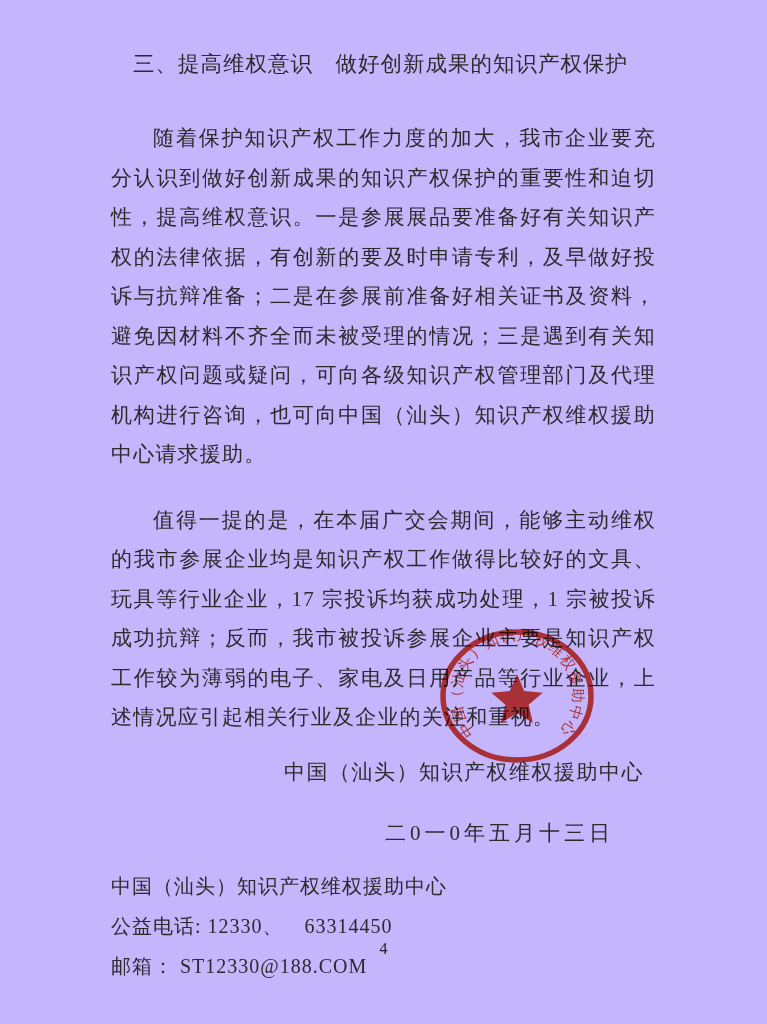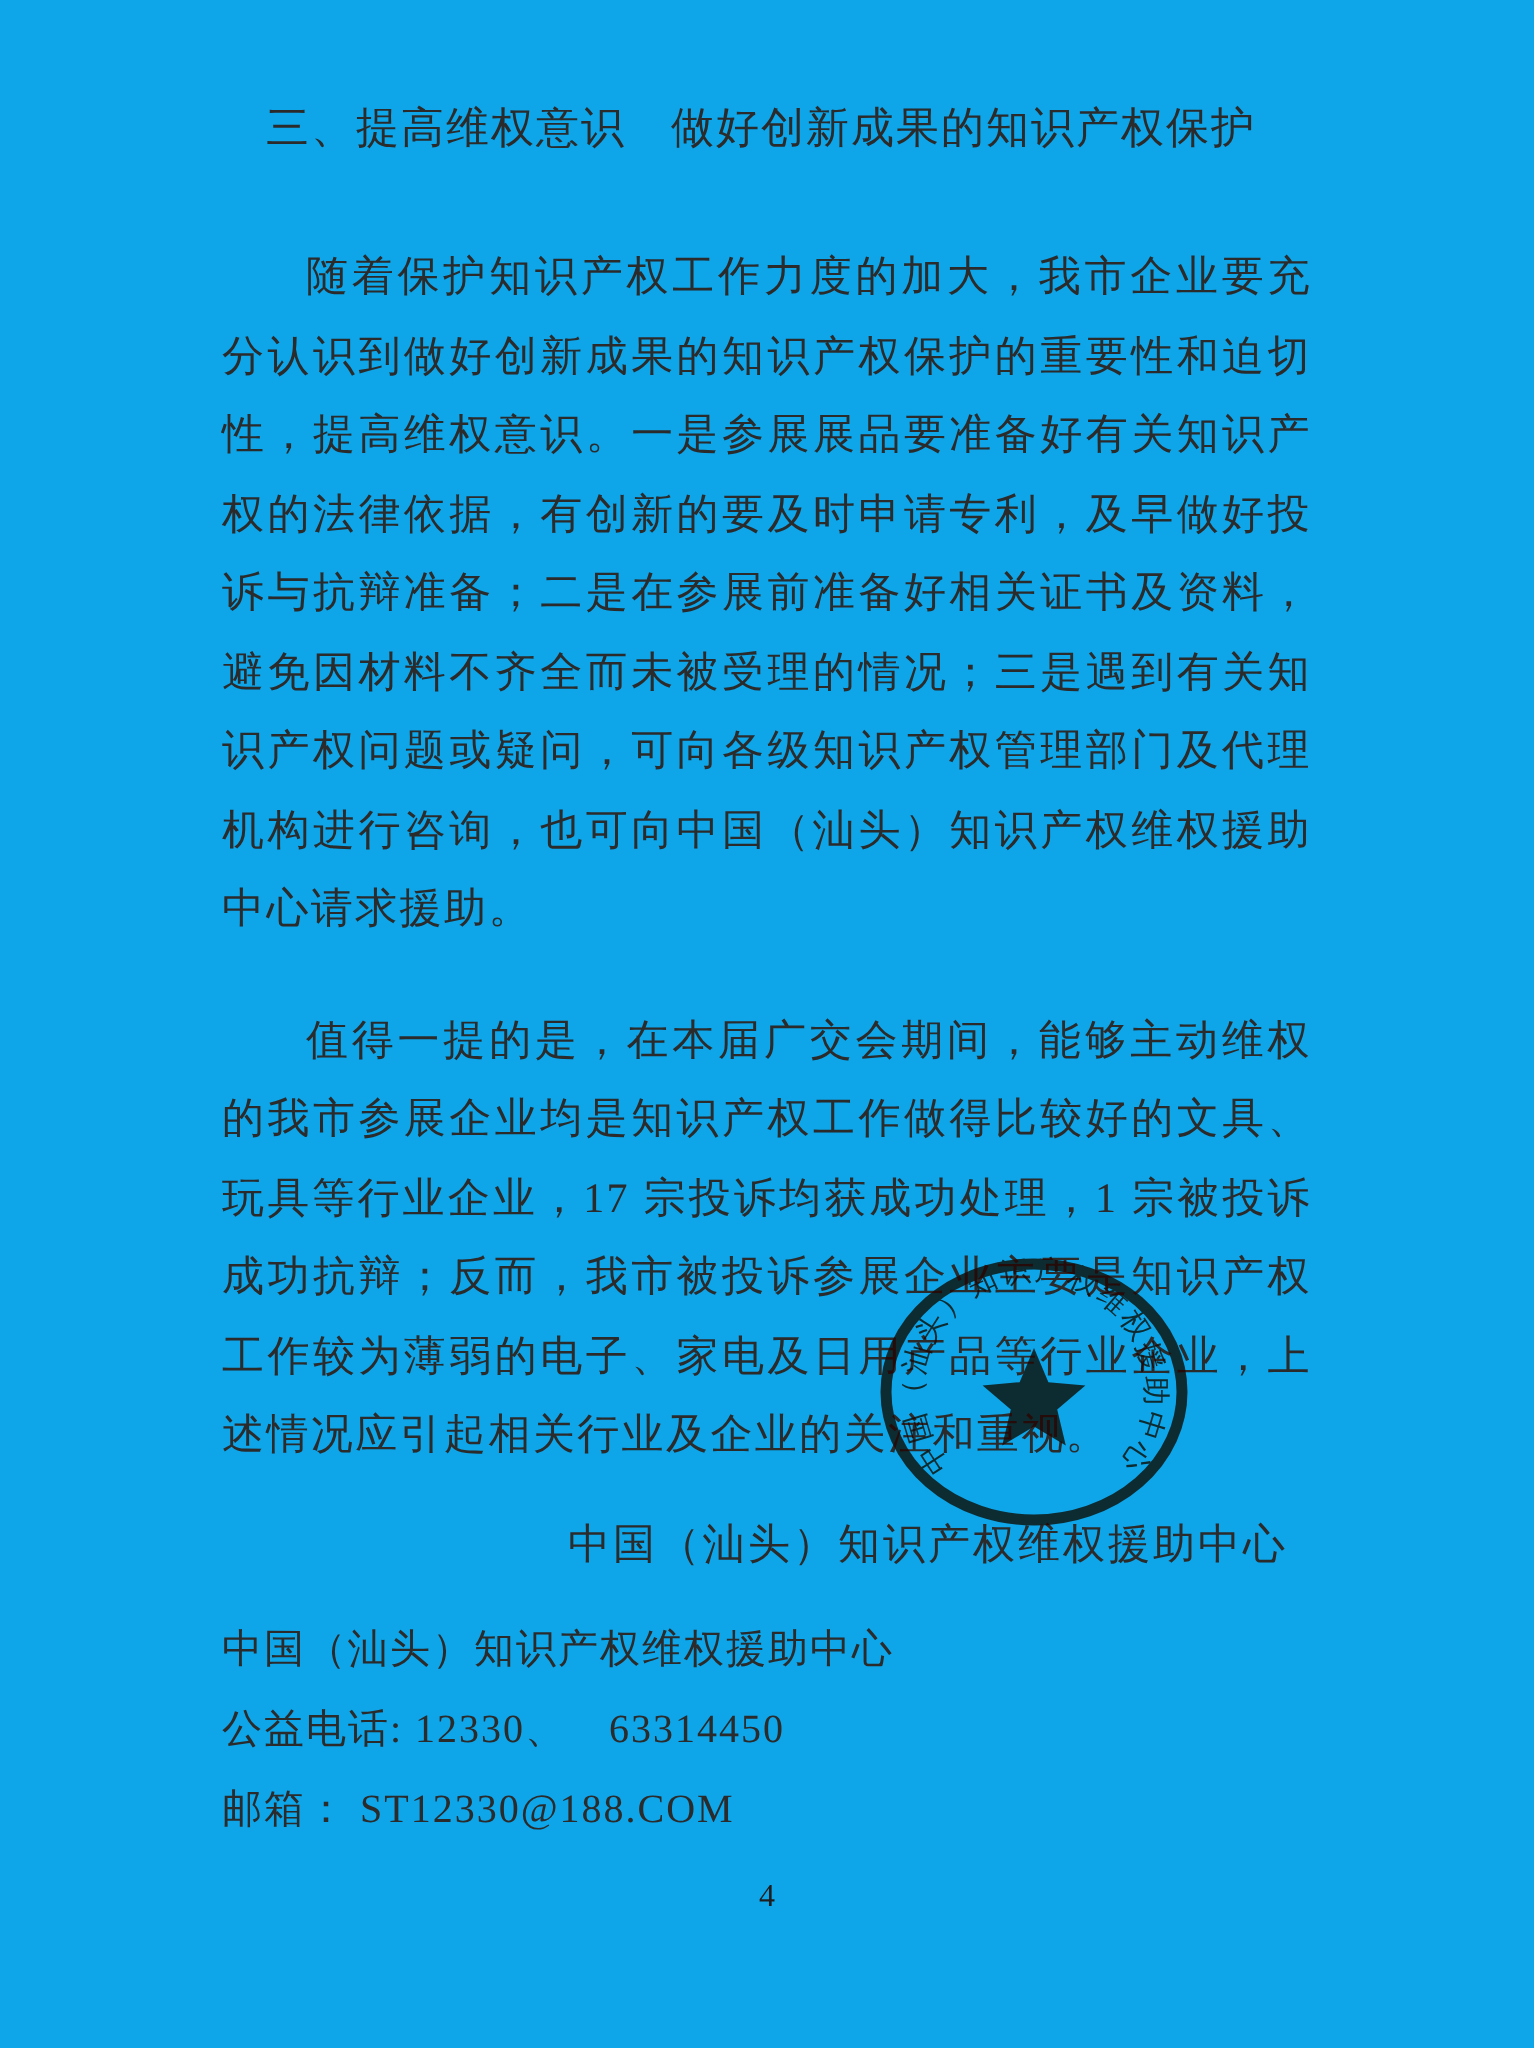--- a/index.html
+++ b/index.html
@@ -6,21 +6,21 @@
   html,body { width:767px; height:1024px; }
   body {
     font-family: "Liberation Serif", "DejaVu Serif", serif;
     background:#ffffff;
     position:relative;
     overflow:hidden;
     color:#2b2b2b;
   }
   .page {
     position:absolute; inset:0;
-    background:#0ea5e9;
+    background:#c4b5fd;
   }
   .content {
     position:absolute;
     left:111px; top:0;
     width:545px;
   }
   .doc-heading {
     margin-top:44px;
     font-size:21.5px;
     line-height:40px;
@@ -88,20 +88,21 @@
   <div class="content">
 
     <div class="doc-heading">三、提高维权意识　做好创新成果的知识产权保护</div>
 
     <p class="para para-1">随着保护知识产权工作力度的加大，我市企业要充分认识到做好创新成果的知识产权保护的重要性和迫切性，提高维权意识。一是参展展品要准备好有关知识产权的法律依据，有创新的要及时申请专利，及早做好投诉与抗辩准备；二是在参展前准备好相关证书及资料，避免因材料不齐全而未被受理的情况；三是遇到有关知识产权问题或疑问，可向各级知识产权管理部门及代理机构进行咨询，也可向中国（汕头）知识产权维权援助中心请求援助。</p>
 
     <p class="para para-2">值得一提的是，在本届广交会期间，能够主动维权的我市参展企业均是知识产权工作做得比较好的文具、玩具等行业企业，17 宗投诉均获成功处理，1 宗被投诉成功抗辩；反而，我市被投诉参展企业主要是知识产权工作较为薄弱的电子、家电及日用产品等行业企业，上述情况应引起相关行业及企业的关注和重视。</p>
 
     <div class="sig-org">中国（汕头）知识产权维权援助中心</div>
 
+    <div class="sig-date">二0一0年五月十三日</div>
 
     <div class="contact">
       <div>中国（汕头）知识产权维权援助中心</div>
       <div>公益电话: 12330、　63314450</div>
       <div>邮箱： ST12330@188.COM</div>
     </div>
 
   </div>
 
   <div class="seal">

